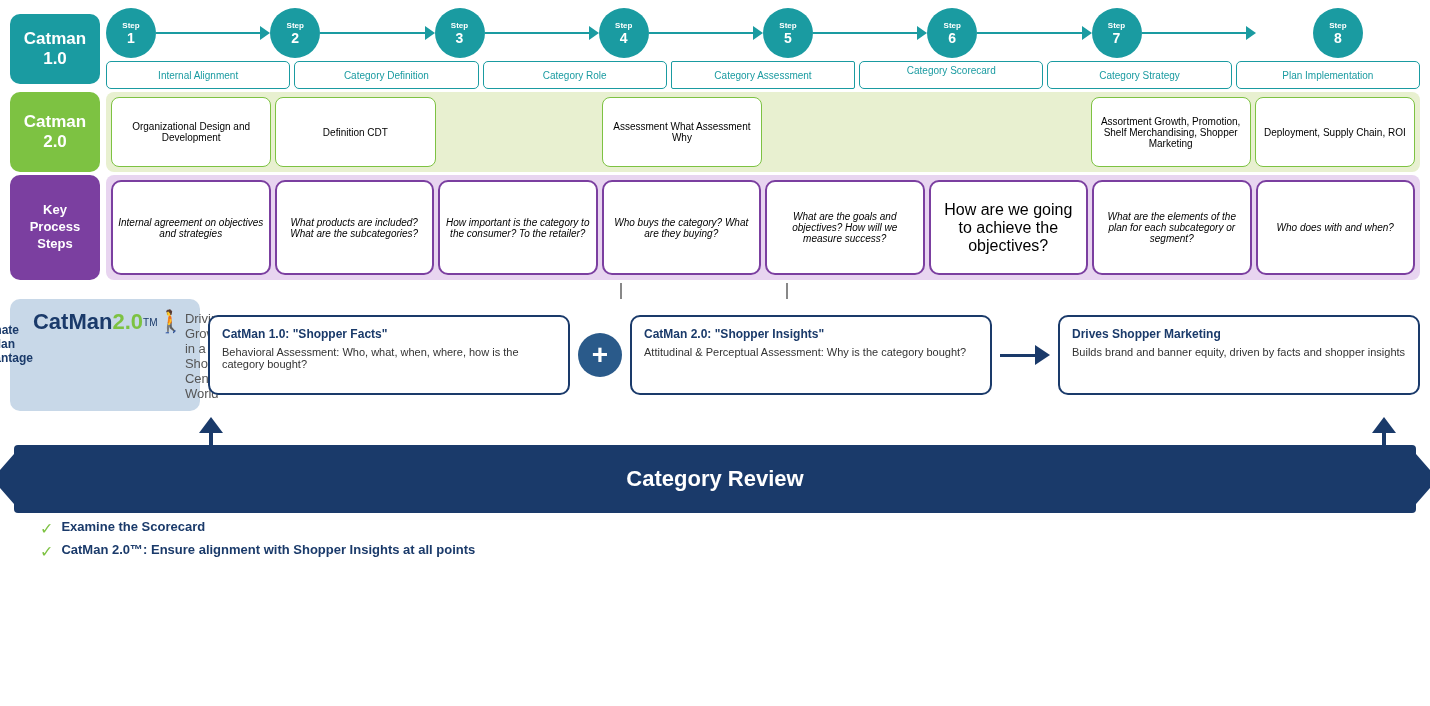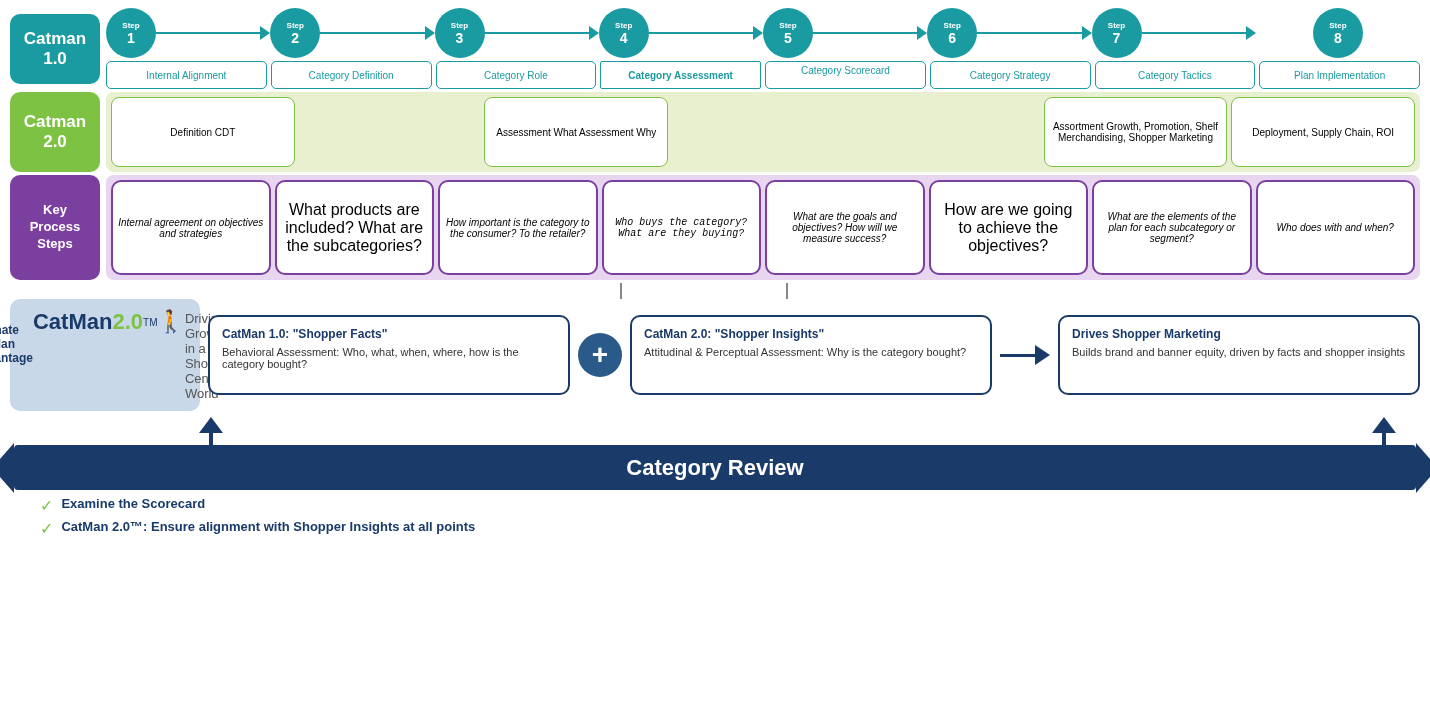--- a/index.html
+++ b/index.html
@@ -152,45 +152,45 @@
       <div style="display:flex; gap:4px; width:100%;">
         <div style="flex:1; border:1.5px solid #1a9ba1; border-radius:5px; padding:3px 2px; font-size:10px; text-align:center; color:#1a9ba1; background:white; min-height:28px; display:flex; align-items:center; justify-content:center;">
           <span>Internal Alignment</span>
         </div>
         <div style="flex:1; border:1.5px solid #1a9ba1; border-radius:5px; padding:3px 2px; font-size:10px; text-align:center; color:#1a9ba1; background:white; min-height:28px; display:flex; align-items:center; justify-content:center;">
           <span>Category Definition</span>
         </div>
         <div style="flex:1; border:1.5px solid #1a9ba1; border-radius:5px; padding:3px 2px; font-size:10px; text-align:center; color:#1a9ba1; background:white; min-height:28px; display:flex; align-items:center; justify-content:center;">
           <span>Category Role</span>
         </div>
-        <div style="flex:1; border:1.5px solid #1a9ba1; border-radius:2px; padding:3px 2px; font-size:10px; text-align:center; color:#1a9ba1; background:white; min-height:28px; display:flex; align-items:center; justify-content:center;font-weight:bold;">
+        <div style="flex:1; border:1.5px solid #1a9ba1; border-radius:2px; padding:3px 2px; font-size:10px; text-align:center; color:#1a9ba1; background:white; min-height:28px; display:flex; align-items:center; justify-content:center;">
           <span>Category Assessment</span>
         </div>
         <div style="flex:1; border:1.5px solid #1a9ba1; border-radius:5px; padding:3px 2px; font-size:10px; text-align:center; color:#1a9ba1; background:white; min-height:28px; display:flex; align-items:flex-start; justify-content:center;">
           <span>Category Scorecard</span>
         </div>
         <div style="flex:1; border:1.5px solid #1a9ba1; border-radius:5px; padding:3px 2px; font-size:10px; text-align:center; color:#1a9ba1; background:white; min-height:28px; display:flex; align-items:center; justify-content:center;">
           <span>Category Strategy</span>
-        </div>
-        <div style="flex:1; border:1.5px solid #1a9ba1; border-radius:5px; padding:3px 2px; font-size:10px; text-align:center; color:#1a9ba1; background:white; min-height:28px; display:flex; align-items:center; justify-content:center;">
-          <span>Category Tactics</span>
         </div>
         <div style="flex:1; border:1.5px solid #1a9ba1; border-radius:5px; padding:3px 2px; font-size:10px; text-align:center; color:#1a9ba1; background:white; min-height:28px; display:flex; align-items:center; justify-content:center;">
           <span>Plan Implementation</span>
         </div>
       </div>
     </div>
   </div>
 
   <div class="section-row" style="margin-bottom:3px; min-height:80px;">
     <div class="row-label" style="background:#7dc242; color:white; font-weight:bold; font-size:17px; min-height:80px; width:90px; border-radius:10px; flex-shrink:0; margin-right:6px;">
       <span style="white-space:pre-line; text-align:center;">Catman
 2.0</span>
     </div>
     <div style="flex:1; background:#e8f0d0; border-radius:8px; display:flex; gap:4px; padding:5px; align-items:stretch;">
+      <div style="flex:1; border:1.5px solid #7dc242; border-radius:8px; background:white; padding:5px; font-size:10px; text-align:center; display:flex; align-items:center; justify-content:center;">
+        <span>Organizational Design and Development</span>
+      </div>
       <div style="flex:1; border:1.5px solid #7dc242; border-radius:8px; background:white; padding:5px; font-size:10px; text-align:center; display:flex; align-items:center; justify-content:center;">
         <span>Definition CDT</span>
       </div>
       <div style="flex:1; background:transparent; padding:5px; display:flex; align-items:center; justify-content:center;"></div>
       <div style="flex:1; border:1.5px solid #7dc242; border-radius:8px; background:white; padding:5px; font-size:10px; text-align:center; display:flex; align-items:center; justify-content:center;">
         <span>Assessment What Assessment Why</span>
       </div>
       <div style="flex:1; background:transparent; padding:5px; display:flex; align-items:center; justify-content:center;"></div>
       <div style="flex:1; background:transparent; padding:5px; display:flex; align-items:center; justify-content:center;"></div>
       <div style="flex:1; border:1.5px solid #7dc242; border-radius:8px; background:white; padding:5px; font-size:10px; text-align:center; display:flex; align-items:center; justify-content:center;">
@@ -205,27 +205,27 @@
   <div class="section-row" style="margin-bottom:3px; min-height:105px;">
     <div class="row-label" style="background:#7b3fa0; color:white; font-weight:bold; font-size:13px; min-height:105px; width:90px; border-radius:10px; flex-shrink:0; margin-right:6px; line-height:1.3;">
       <span style="white-space:pre-line; text-align:center;">Key
 Process
 Steps</span>
     </div>
     <div style="flex:1; background:#e8d5f0; border-radius:8px; display:flex; gap:4px; padding:5px; align-items:stretch;">
       <div style="flex:1; border:2px solid #7b3fa0; border-radius:10px; background:white; padding:5px; font-size:10px; text-align:center; font-style:italic; display:flex; align-items:center; justify-content:center;">
         <span>Internal agreement on objectives and strategies</span>
       </div>
-      <div style="flex:1; border:2px solid #7b3fa0; border-radius:10px; background:white; padding:5px; font-size:16px; text-align:center; display:flex; align-items:center; justify-content:center;">
+      <div style="flex:1; border:2px solid #7b3fa0; border-radius:10px; background:white; padding:5px; font-size:10px; text-align:center; font-style:italic; display:flex; align-items:center; justify-content:center;">
         <span>What products are included? What are the subcategories?</span>
       </div>
       <div style="flex:1; border:2px solid #7b3fa0; border-radius:10px; background:white; padding:5px; font-size:10px; text-align:center; font-style:italic; display:flex; align-items:center; justify-content:center;">
         <span>How important is the category to the consumer? To the retailer?</span>
       </div>
-      <div style="flex:1; border:2px solid #7b3fa0; border-radius:10px; background:white; padding:5px; font-size:10px; text-align:center; font-style:italic; display:flex; align-items:center; justify-content:center;font-family:Liberation Mono, monospace;">
+      <div style="flex:1; border:2px solid #7b3fa0; border-radius:10px; background:white; padding:5px; font-size:10px; text-align:center; font-style:italic; display:flex; align-items:center; justify-content:center;">
         <span>Who buys the category? What are they buying?</span>
       </div>
       <div style="flex:1; border:2px solid #7b3fa0; border-radius:10px; background:white; padding:5px; font-size:10px; text-align:center; font-style:italic; display:flex; align-items:center; justify-content:center;">
         <span>What are the goals and objectives? How will we measure success?</span>
       </div>
       <div style="flex:1; border:2px solid #7b3fa0; border-radius:10px; background:white; padding:5px; font-size:16px; text-align:center; display:flex; align-items:center; justify-content:center;">
         <span>How are we going to achieve the objectives?</span>
       </div>
       <div style="flex:1; border:2px solid #7b3fa0; border-radius:10px; background:white; padding:5px; font-size:10px; text-align:center; font-style:italic; display:flex; align-items:center; justify-content:center;">
         <span>What are the elements of the plan for each subcategory or segment?</span>
@@ -286,21 +286,21 @@
       <div style="display:flex; flex-direction:column; align-items:center; margin-left:185px;">
         <div style="width:0; height:0; border-left:12px solid transparent; border-right:12px solid transparent; border-bottom:16px solid #1a3a6a;"></div>
         <div style="width:4px; height:12px; background:#1a3a6a;"></div>
       </div>
       <div style="display:flex; flex-direction:column; align-items:center; margin-right:20px;">
         <div style="width:0; height:0; border-left:12px solid transparent; border-right:12px solid transparent; border-bottom:16px solid #1a3a6a;"></div>
         <div style="width:4px; height:12px; background:#1a3a6a;"></div>
       </div>
     </div>
 
-    <div style="position:relative; background:#1a3a6a; height:45px; border-radius:4px; display:flex; align-items:center; justify-content:center; margin: 0 4px;">
+    <div style="position:relative; background:#1a3a6a; height:68px; border-radius:4px; display:flex; align-items:center; justify-content:center; margin: 0 4px;">
 
       <div style="position:absolute; left:-22px; top:50%; transform:translateY(-50%); width:0; height:0; border-top:25px solid transparent; border-bottom:25px solid transparent; border-right:22px solid #1a3a6a;"></div>
 
       <div style="position:absolute; right:-22px; top:50%; transform:translateY(-50%); width:0; height:0; border-top:25px solid transparent; border-bottom:25px solid transparent; border-left:22px solid #1a3a6a;"></div>
       <span style="color:white; font-size:22px; font-weight:bold;">Category Review</span>
     </div>
   </div>
 
   <div style="padding-left: 30px; margin-top:4px;">
     <div style="display:flex; align-items:flex-start; gap:8px; margin-bottom:4px;">

